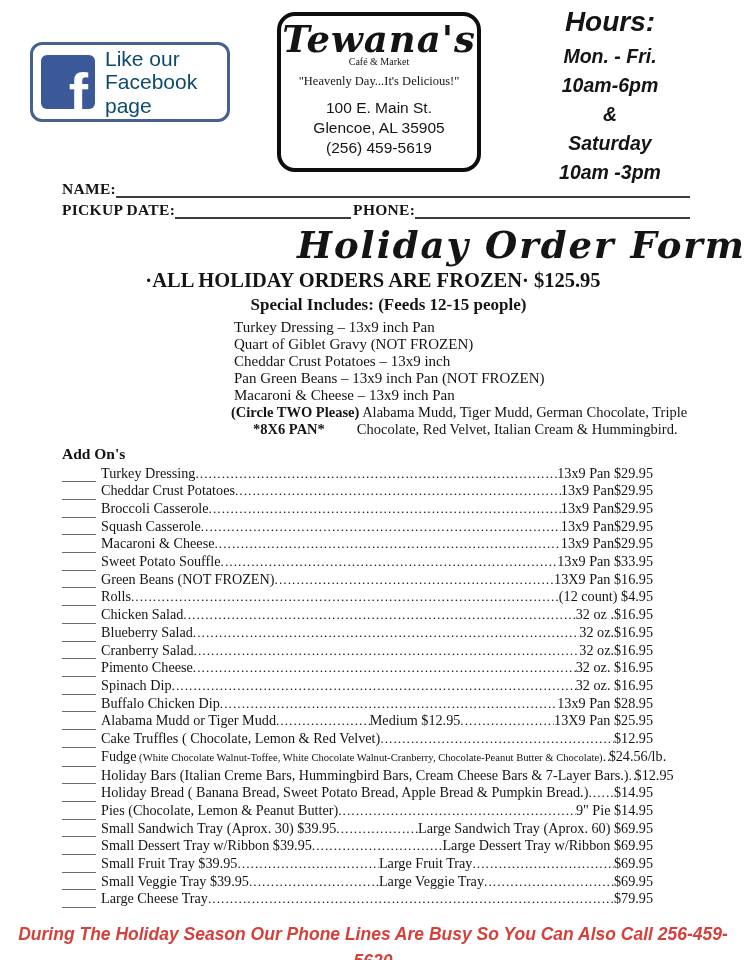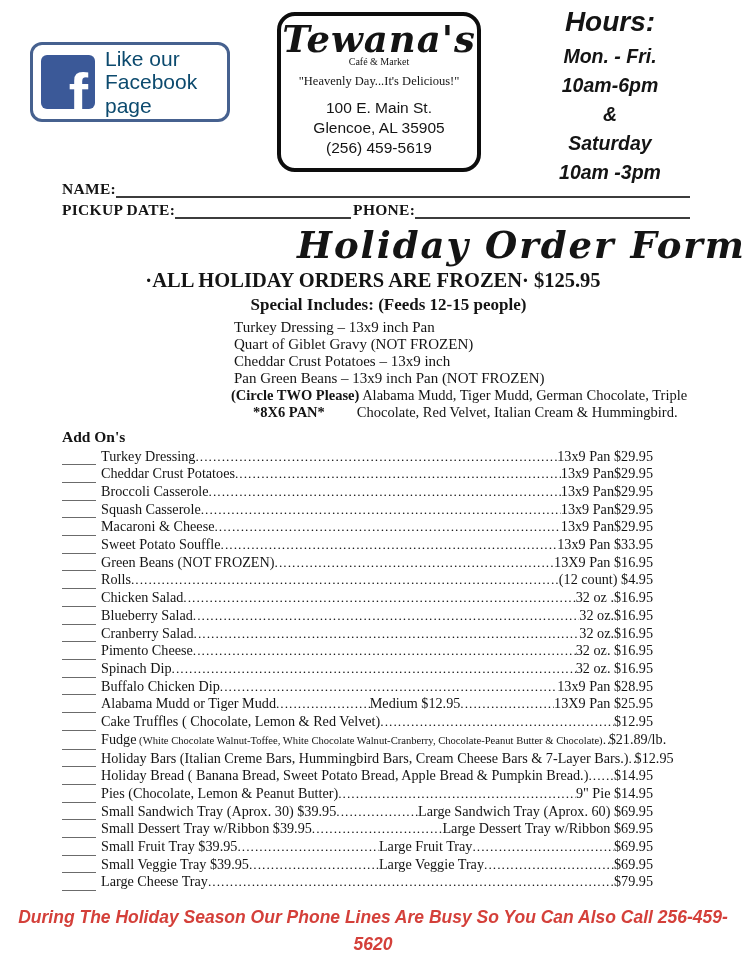--- a/index.html
+++ b/index.html
@@ -158,20 +158,21 @@
 
 <div class="frozen">·ALL HOLIDAY ORDERS ARE FROZEN· $125.95</div>
 
 <div class="special-heading">Special Includes: (Feeds 12-15 people)</div>
 
 <div class="special-items">
     <div>Turkey Dressing – 13x9 inch Pan</div>
     <div>Quart of Giblet Gravy (NOT FROZEN)</div>
     <div>Cheddar Crust Potatoes – 13x9 inch</div>
     <div>Pan Green Beans – 13x9 inch Pan (NOT FROZEN)</div>
+    <div>Macaroni &amp; Cheese – 13x9 inch Pan</div>
   </div>
 
 <div class="circle-line">
   <span class="circle-bold">(Circle TWO Please)</span><span> Alabama Mudd, Tiger Mudd, German Chocolate, Triple</span>
 </div>
 <div class="pan-line">
   <span class="pan-bold">*8X6 PAN*</span><span class="pan-text">Chocolate, Red Velvet, Italian Cream &amp; Hummingbird.</span>
 </div>
 
 <div class="addons-heading">Add On's</div>
@@ -272,21 +273,21 @@
     <div class="addon-row">
       <span class="blank"></span>
       <span class="item">Cake Truffles ( Chocolate, Lemon &amp; Red Velvet)</span>
       <span class="dots"></span>
       <span class="price">$12.95</span>
     </div>
     <div class="addon-row">
       <span class="blank"></span>
       <span class="item">Fudge<span class="note"> (White Chocolate Walnut-Toffee, White Chocolate Walnut-Cranberry, Chocolate-Peanut Butter &amp; Chocolate)</span></span>
       <span class="dots"></span>
-      <span class="price">$21.89/lb.</span>
+      <span class="price">$24.56/lb.</span>
     </div>
     <div class="addon-row">
       <span class="blank"></span>
       <span class="item">Holiday Bars (Italian Creme Bars, Hummingbird Bars, Cream Cheese Bars &amp; 7-Layer Bars.)</span>
       <span class="dots"></span>
       <span class="price">$12.95</span>
     </div>
     <div class="addon-row">
       <span class="blank"></span>
       <span class="item">Holiday Bread ( Banana Bread, Sweet Potato Bread, Apple Bread &amp; Pumpkin Bread.)</span>

